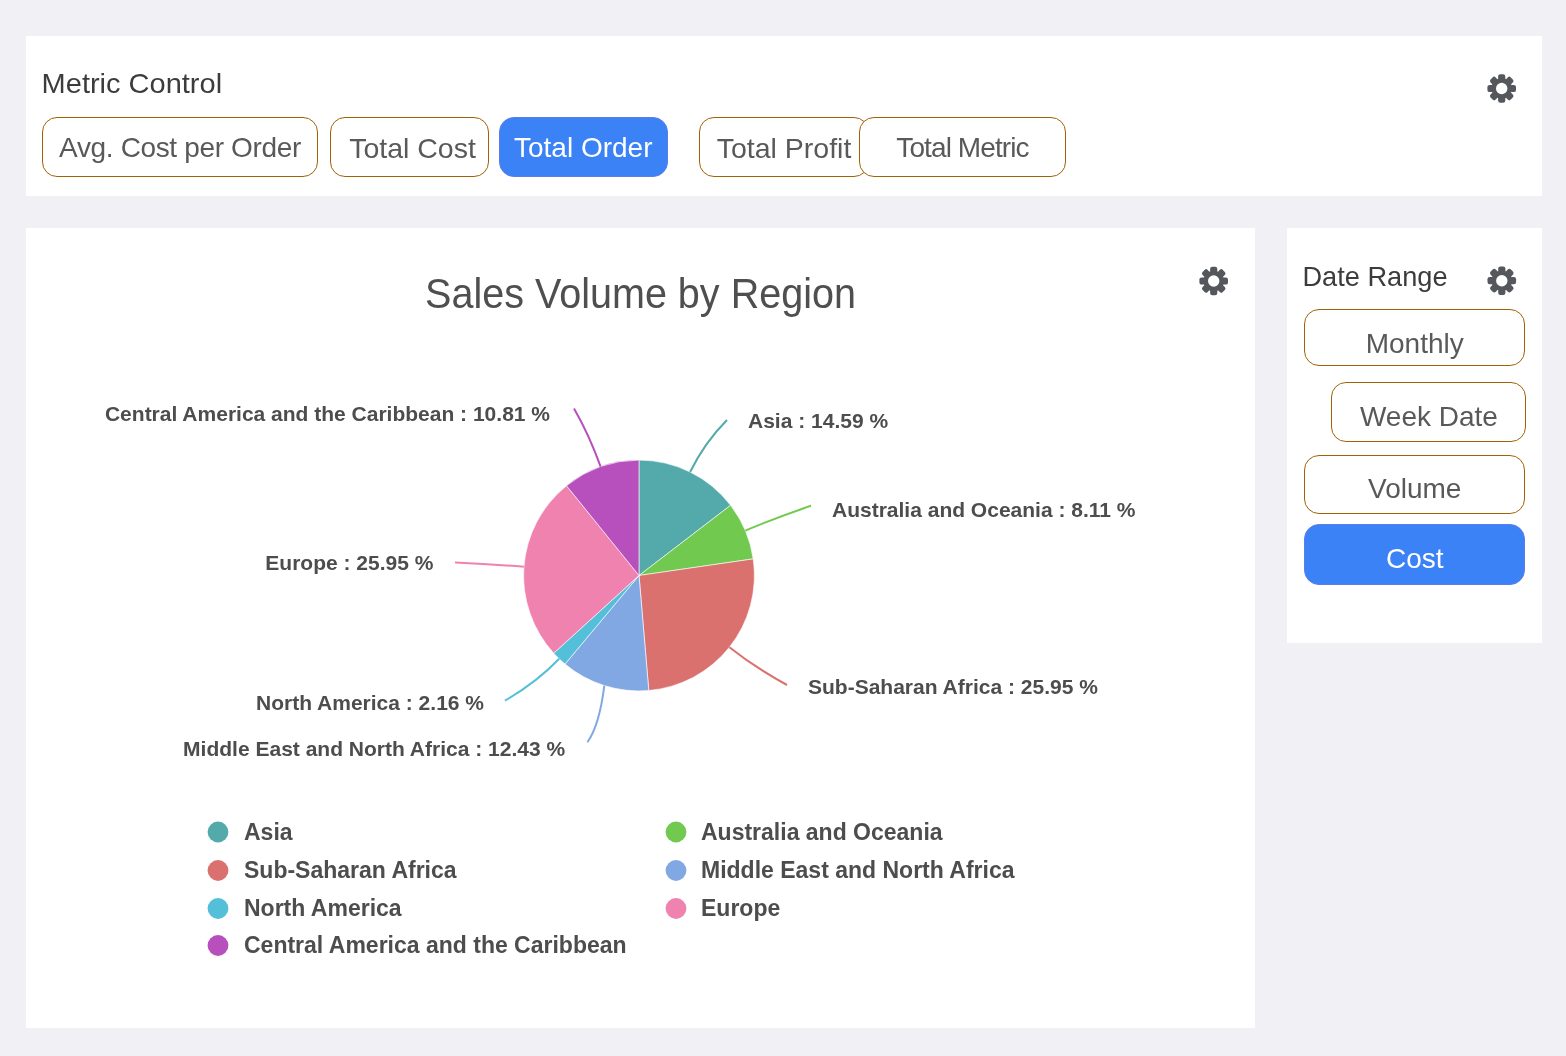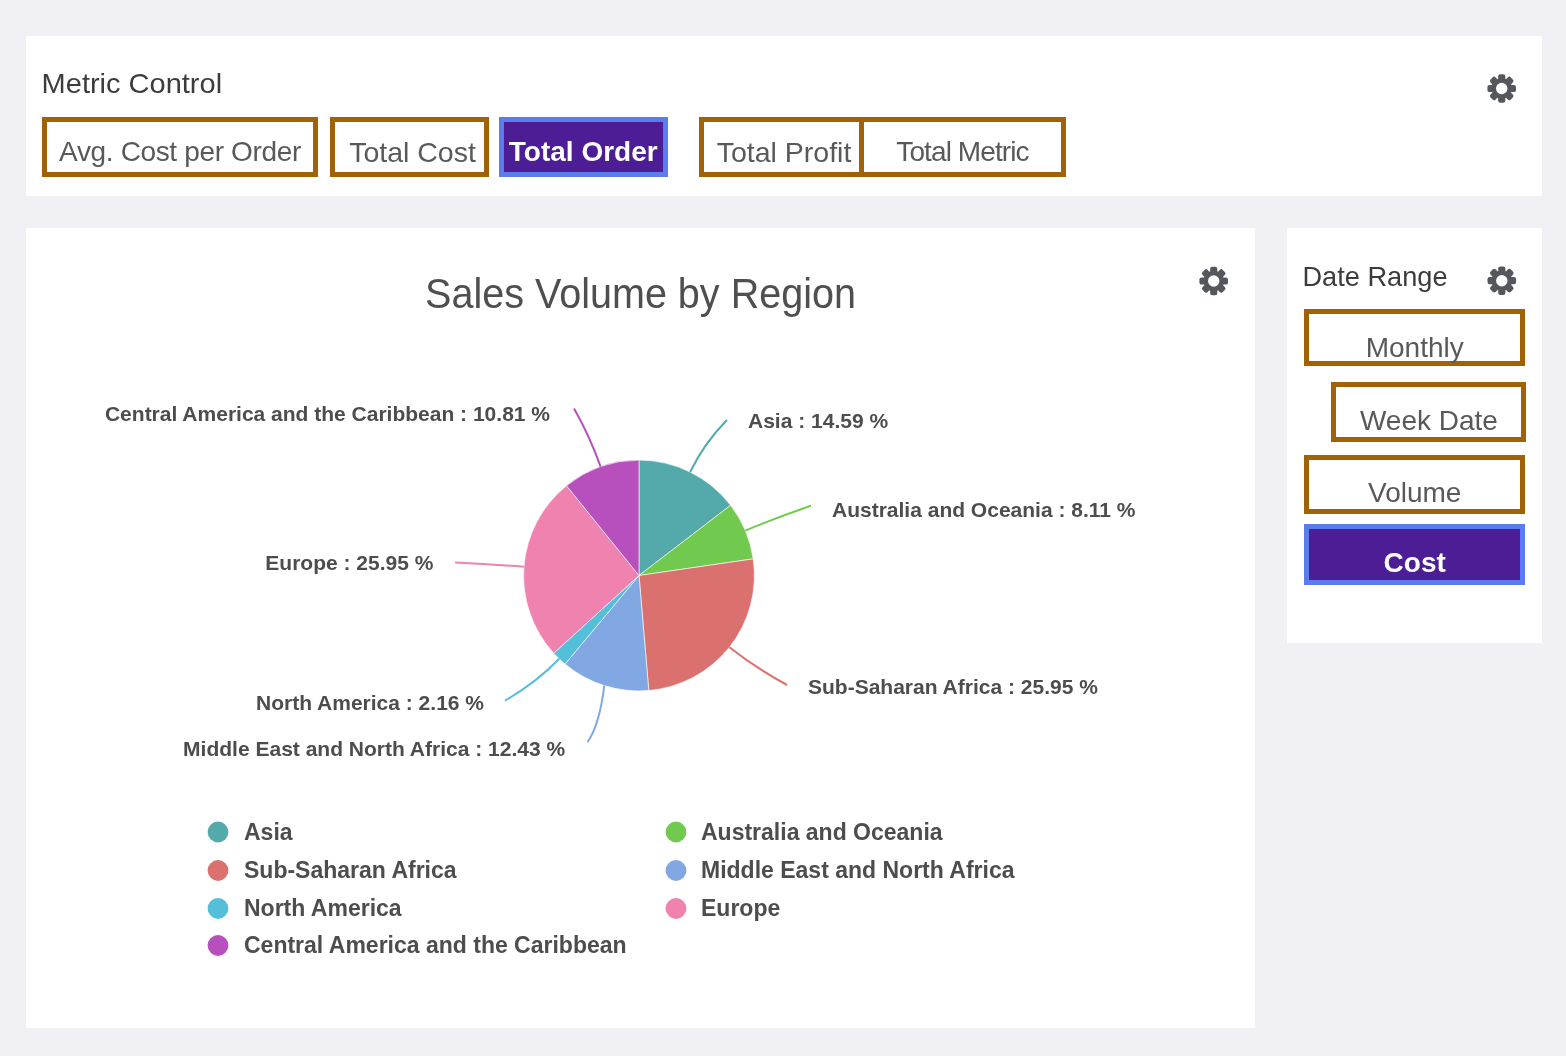--- a/index.html
+++ b/index.html
@@ -1,20 +1,20 @@
 <!DOCTYPE html>
 <html><head>
 <meta charset="utf-8">
 <style>
   html,body{margin:0;padding:0;background:#f0f0f5;width:1566px;height:1056px;overflow:hidden;}
   body{font-family:"Liberation Sans", sans-serif;}
   .panel{position:absolute;background:#ffffff;}
-  .btn{position:absolute;background:#fff;border:5px solid #a16207;border-radius:0;
+  .btn{position:absolute;background:#fff;border:1px solid #a16207;border-radius:15px;
        color:#595959;font-size:28px;text-align:center;box-sizing:border-box;}
-  .btn.sel{background:#4c1d95;border-color:#5d7ceb;color:#ffffff;font-weight:bold;}
+  .btn.sel{background:#3b82f6;border-color:#5d7ceb;color:#ffffff;}
 </style>
 </head>
 <body>
 
   <div class="panel" style="left:26px;top:36px;width:1516px;height:160px;"></div>
 
   <div class="panel" style="left:26px;top:228px;width:1229px;height:800px;"></div>
 
   <div class="panel" style="left:1287px;top:228px;width:255px;height:415px;"></div>
 

